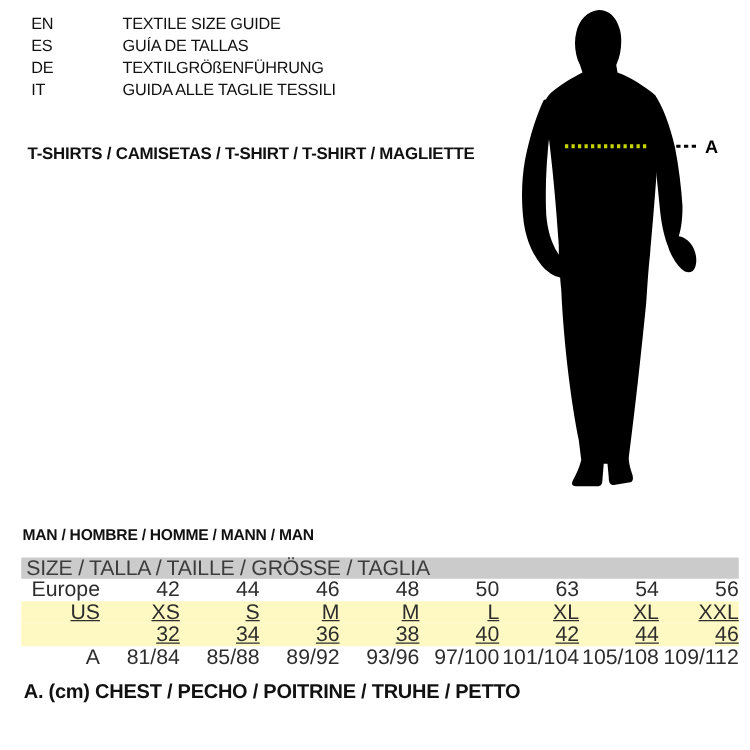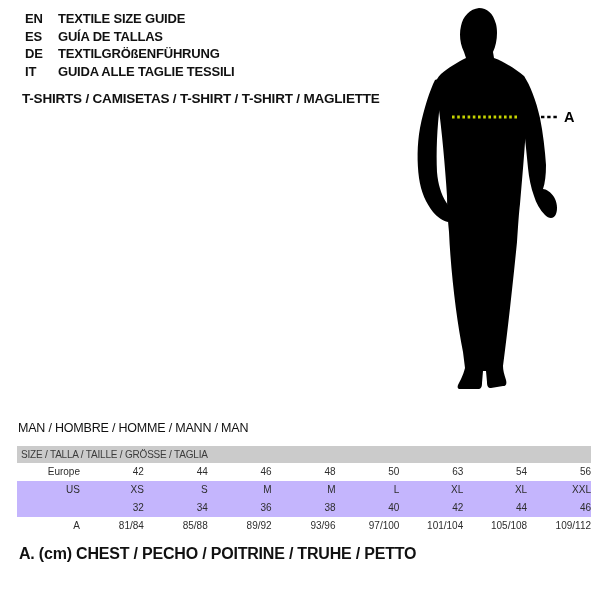--- a/index.html
+++ b/index.html
@@ -3,34 +3,34 @@
 <meta charset="utf-8">
 <style>
   html,body{margin:0;padding:0;}
   body{
     width:600px;height:600px;position:relative;background:#ffffff;overflow:hidden;
     font-family:"Liberation Sans","DejaVu Sans",sans-serif;color:#111;
     -webkit-font-smoothing:antialiased;
   }
   
   .lang-block{position:absolute;left:25px;top:10px;}
-  .lang-row{display:flex;line-height:17.6px;font-size:13px;font-weight:bold;letter-spacing:-0.2px;}
+  .lang-row{display:flex;line-height:17.6px;font-size:13px;font-weight:normal;letter-spacing:-0.2px;gap:40px;}
   .lang-code{width:33px;flex:0 0 33px;}
   
-  .products{position:absolute;left:22px;top:89px;}
+  .products{position:absolute;left:22px;top:113px;}
   .product-line{font-size:13.5px;font-weight:bold;line-height:19.5px;letter-spacing:-0.2px;}
   
   .figure-wrap{position:absolute;left:400px;top:0;width:200px;height:410px;}
   
-  .section-title{position:absolute;left:18px;top:421px;font-size:12.5px;font-weight:normal;letter-spacing:-0.2px;}
+  .section-title{position:absolute;left:18px;top:421px;font-size:12.5px;font-weight:bold;letter-spacing:-0.2px;}
   
-  .size-table{position:absolute;left:17px;top:446px;width:574px;font-size:10px;}
+  .size-table{position:absolute;left:17px;top:446px;width:574px;font-size:17px;}
   .table-header{height:17px;background:#cbcbcb;color:#3c3c3c;line-height:17px;padding-left:4px;font-weight:normal;letter-spacing:-0.2px;}
   .t-row{display:grid;grid-template-columns:63px repeat(8,1fr);height:18px;line-height:18px;color:#2d2d2d;}
-  .t-row.shaded{background:#c4b5fd;}
+  .t-row.shaded{background:#fef9c3;text-decoration:underline;}
   .t-label{padding-left:4px;text-align:right;}
   .t-cell{text-align:right;}
   
   .footnote{position:absolute;left:19px;top:545px;font-size:16px;font-weight:bold;letter-spacing:-0.2px;}
 </style>
 </head>
 <body>
 
 <div class="lang-block">
   <div class="lang-row">

